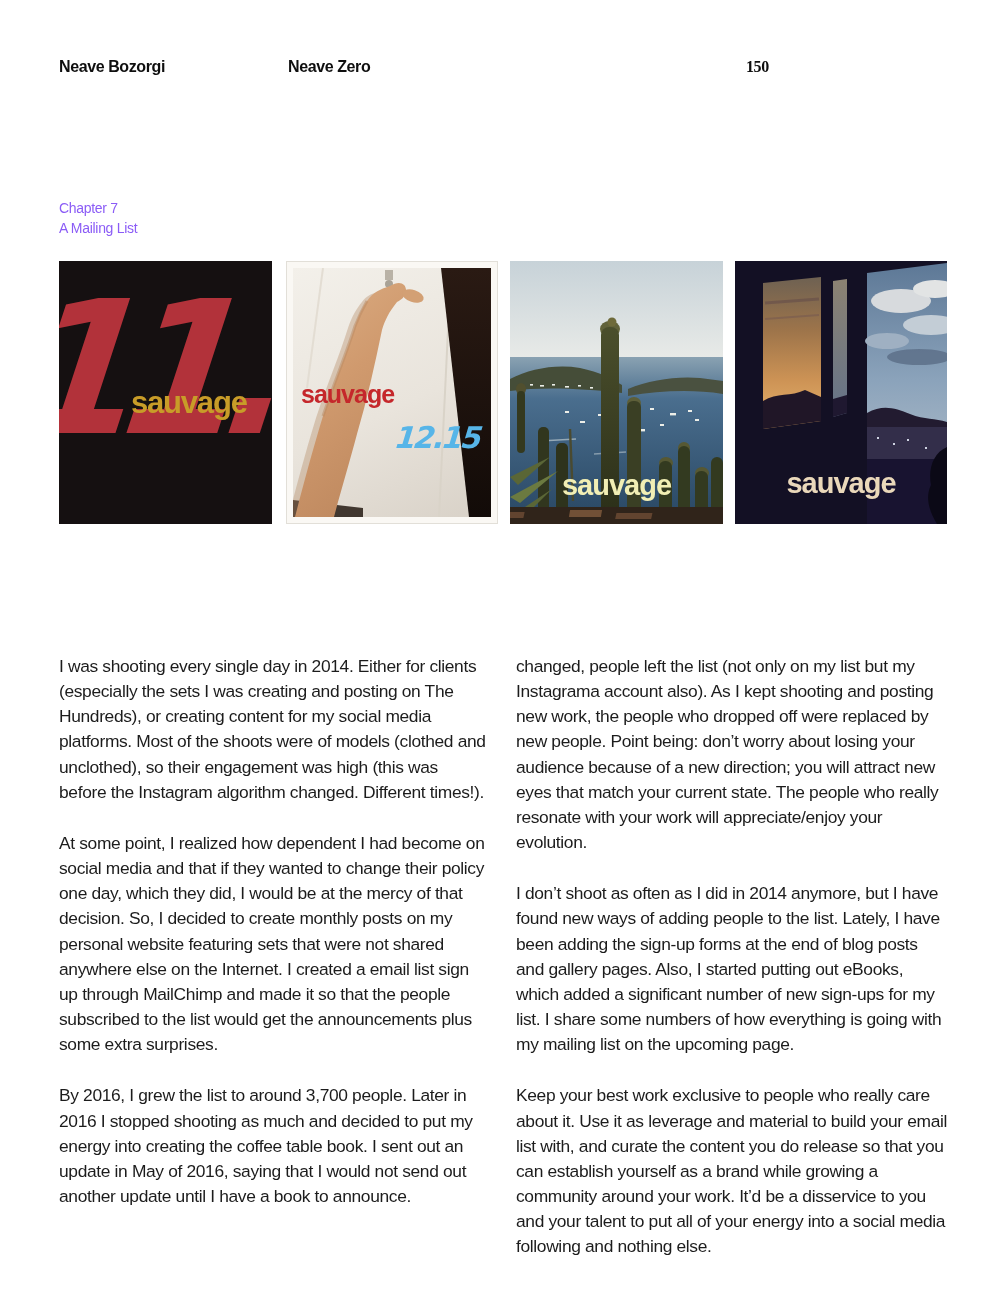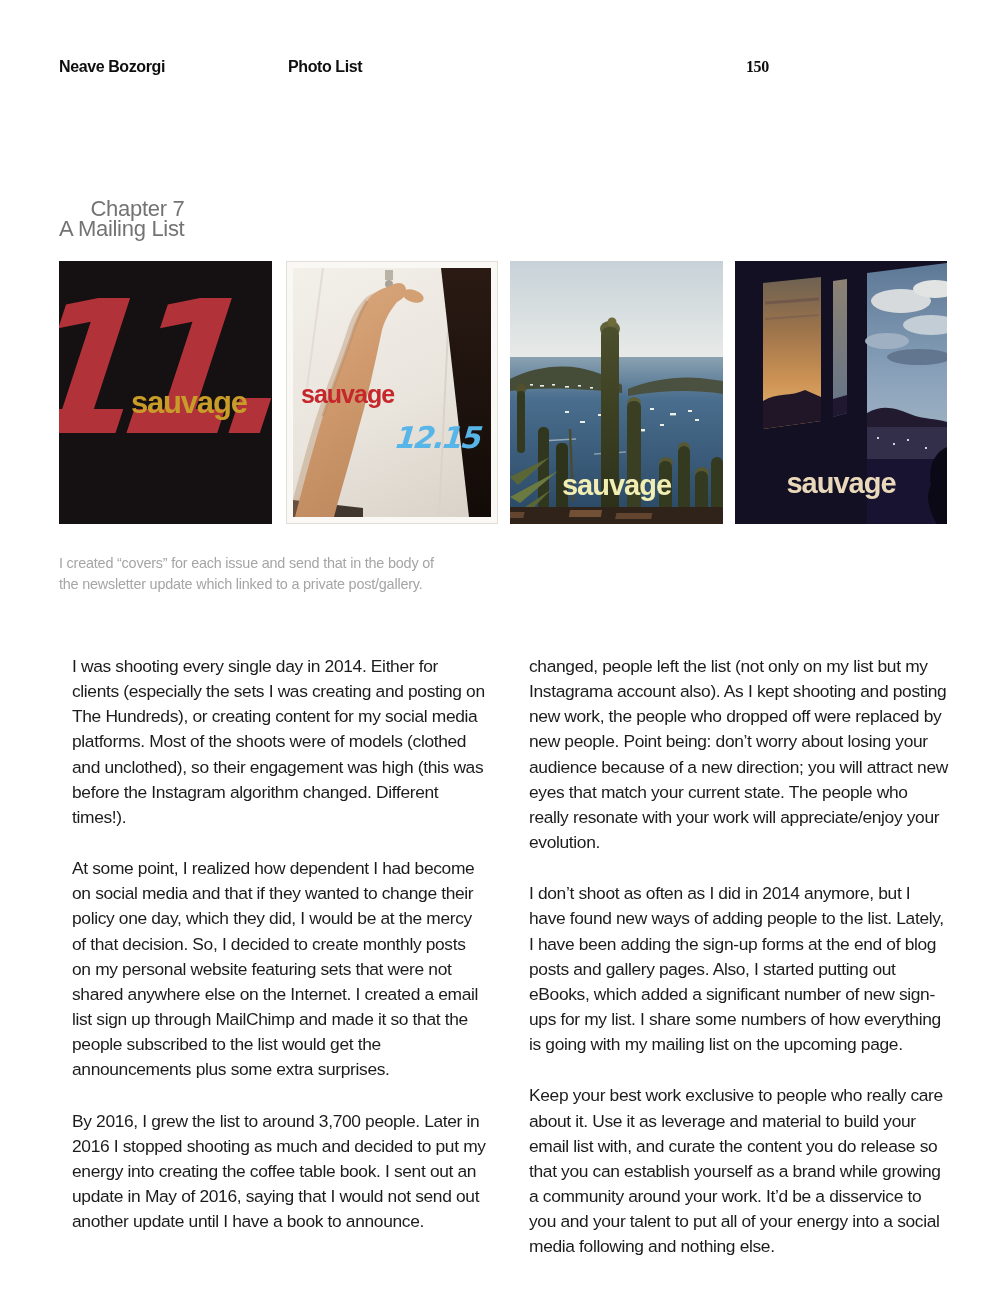--- a/index.html
+++ b/index.html
@@ -7,21 +7,21 @@
   body { width:1005px; height:1301px; position:relative; font-family:"Liberation Sans", sans-serif; }
   .page { position:absolute; inset:0; background:#fff; overflow:hidden; }
 
   
   .rh span { position:absolute; top:58px; font-size:16px; font-weight:700; letter-spacing:-0.4px; color:#0f0f0f; }
   .rh-author { left:59px; }
   .rh-title  { left:288px; }
   .rh-page   { left:746px;font-family:Liberation Serif, serif; }
 
   
-  .chapter { position:absolute; left:59px; top:199px; color:#737373; font-size:22px; line-height:19.5px; letter-spacing:-0.3px;text-align:right; }
+  .chapter { position:absolute; left:59px; top:199px; color:#8b5cf6; font-size:14px; line-height:19.5px; letter-spacing:-0.3px; }
   .chapter .t2 { font-weight:400; }
 
   
   .covers { position:absolute; left:59px; top:261px; width:889px; height:263px; }
   .cover { position:absolute; top:0; height:263px; overflow:hidden; }
   .cover svg { display:block; position:absolute; inset:0; }
 
   
   .cover1 { left:0; width:213px; background:#151011; }
   .c1-num { position:absolute; left:-20px; top:16px; font-family:"DejaVu Sans", sans-serif; font-style:oblique; font-weight:700;
@@ -42,32 +42,32 @@
 
   
   .cover4 { left:676px; width:212px; background:#131024; }
   .c4-brand { position:absolute; left:0; right:0; bottom:24px; text-align:center; font-weight:700; font-size:29px; letter-spacing:-1px; color:#ead8ba; }
 
   
   .caption { position:absolute; left:59px; top:553px; width:386px; font-size:14.4px; line-height:20.8px; letter-spacing:-0.2px; color:#a5a5a5; }
 
   
   .col { position:absolute; top:654px; font-size:17.4px; line-height:25.15px; letter-spacing:-0.35px; color:#1c1c1c; }
-  .col p { margin:0 0 26px 13px; }
+  .col p { margin:0 0 26px 0; }
   .col-left  { left:59px;  width:429px; }
   .col-right { left:516px; width:432px; }
 </style>
 </head>
 <body>
 
 <div class="page">
 
   <header class="rh">
     <span class="rh-author">Neave Bozorgi</span>
-    <span class="rh-title">Photo List</span>
+    <span class="rh-title">Neave Zero</span>
     <span class="rh-page">150</span>
   </header>
 
   <div class="chapter">
     <div class="t1">Chapter 7</div>
     <div class="t2">A Mailing List</div>
   </div>
 
   <div class="covers">
 
@@ -226,21 +226,20 @@
         <line x1="30" y1="42" x2="84" y2="38" stroke="#5c4448" stroke-width="3" opacity="0.45"></line>
         <line x1="30" y1="58" x2="84" y2="54" stroke="#6b5052" stroke-width="2" opacity="0.4"></line>
         <polygon points="98,20 112,18 112,152 98,156" fill="url(#sliver4)"></polygon>
         <polygon points="98,138 112,134 112,152 98,156" fill="#1f1830"></polygon>
       </svg>
       <div class="c4-brand">sauvage</div>
     </figure>
 
   </div>
 
-  <p class="caption">I created “covers” for each issue and send that in the body of the newsletter update which linked to a private post/gallery.</p>
 
   <div class="col col-left">
     <p>I was shooting every single day in 2014. Either for clients (especially the sets I was creating and posting on The Hundreds), or creating content for my social media platforms. Most of the shoots were of models (clothed and unclothed), so their engagement was high (this was before the Instagram algorithm changed. Different times!).</p>
     <p>At some point, I realized how dependent I had become on social media and that if they wanted to change their policy one day, which they did, I would be at the mercy of that decision. So, I decided to create monthly posts on my personal website featuring sets that were not shared anywhere else on the Internet. I created a email list sign up through MailChimp and made it so that the people subscribed to the list would get the announcements  plus some extra surprises.</p>
     <p>By 2016, I grew the list to around 3,700 people. Later in 2016 I stopped shooting as much and decided to put my energy into creating the coffee table book. I sent out an update in May of 2016, saying that I would not send out another update until I have a book to announce.</p>
   </div>
 
   <div class="col col-right">
     <p>changed, people left the list (not only on my list but my Instagrama account also). As I kept shooting and posting new work, the people who dropped off were replaced by new people. Point being: don’t worry about losing your audience because of a new direction; you will attract new eyes that match your current state. The people who really resonate with your work will appreciate/enjoy your evolution.</p>
     <p>I don’t shoot as often as I did in 2014 anymore, but I have found new ways of adding people to the list. Lately, I have been adding the sign-up forms at the end of blog posts and gallery pages. Also, I started putting out eBooks, which added a significant number of new sign-ups for my list. I share some numbers of how everything is going with my mailing list on the upcoming page.</p>

